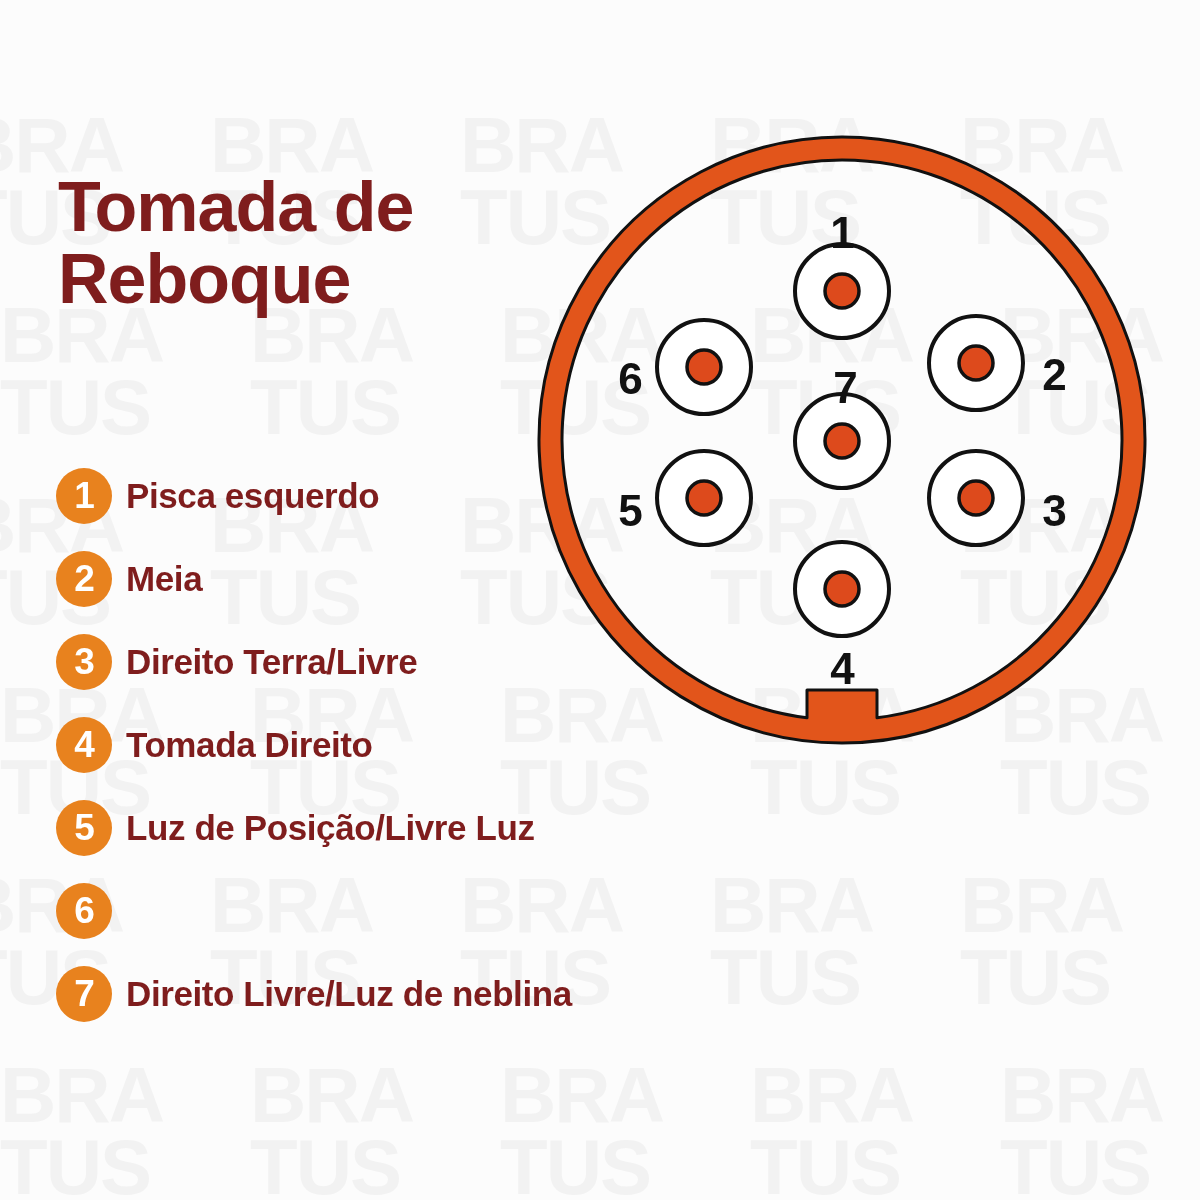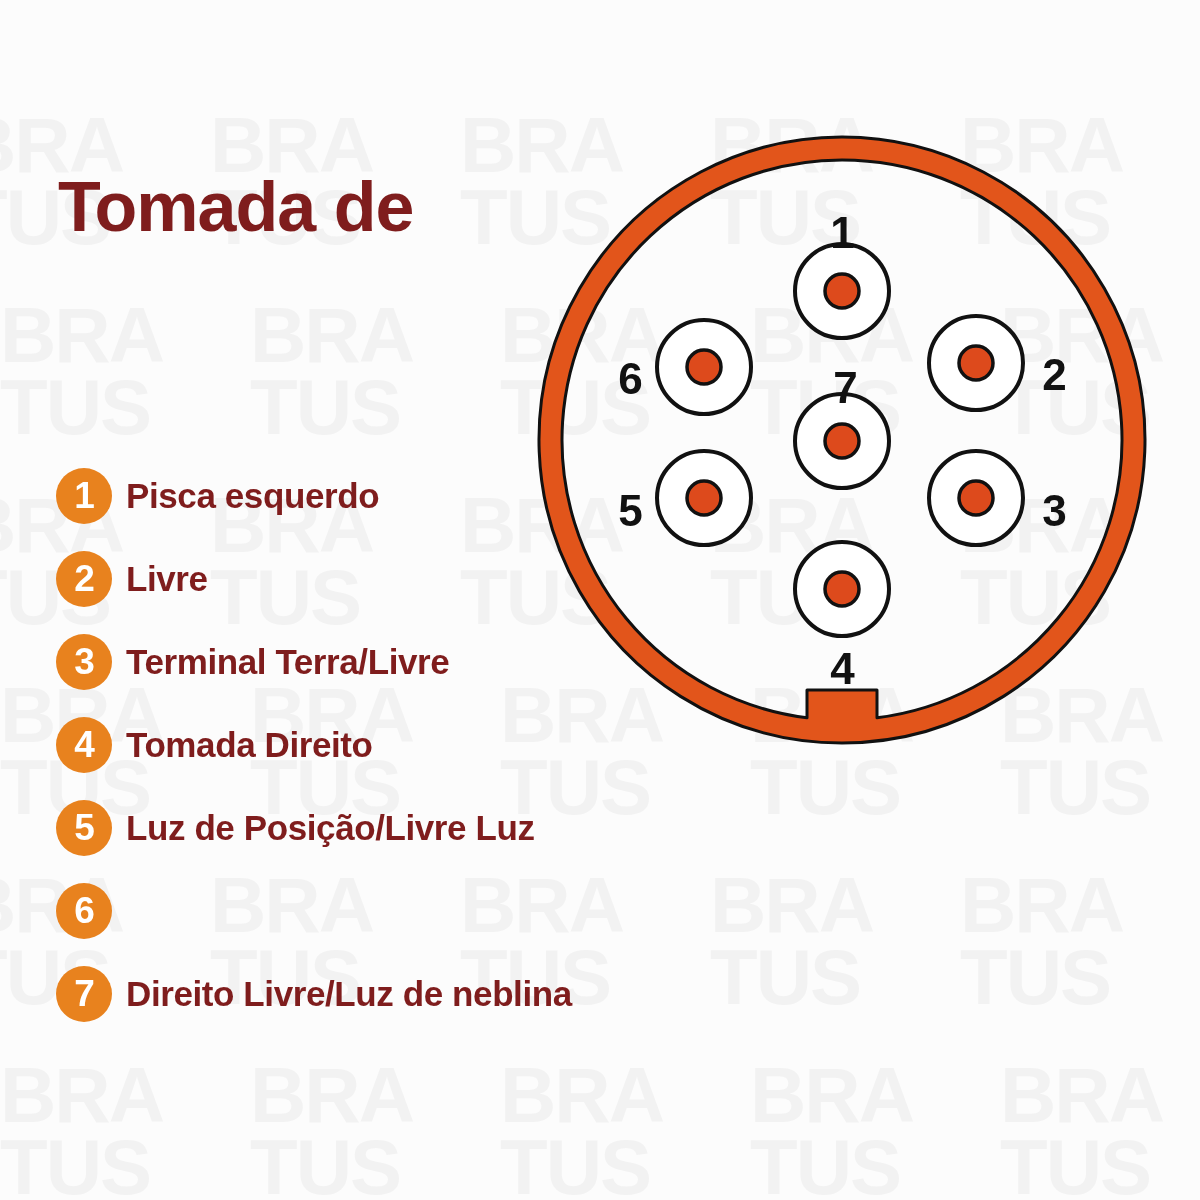--- a/index.html
+++ b/index.html
@@ -272,37 +272,38 @@
       <div class="wm-tile" style="left: 1000px; top: 1060px; color: rgb(242, 242, 242);">
         <span>BRA</span>
         <span>TUS</span>
       </div>
     </div>
 
   <div id="left-col">
 
     <h1 id="page-title">
       <span class="title-line">Tomada de</span>
+      <span class="title-line">Reboque</span>
     </h1>
 
     <div id="legend-list">
 
       <div class="legend-item">
         <div class="legend-badge">1</div>
         <div class="legend-label">Pisca esquerdo</div>
       </div>
 
       <div class="legend-item">
         <div class="legend-badge">2</div>
-        <div class="legend-label">Livre</div>
+        <div class="legend-label">Meia</div>
       </div>
 
       <div class="legend-item">
         <div class="legend-badge">3</div>
-        <div class="legend-label">Terminal Terra/Livre</div>
+        <div class="legend-label">Direito Terra/Livre</div>
       </div>
 
       <div class="legend-item">
         <div class="legend-badge">4</div>
         <div class="legend-label">Tomada Direito</div>
       </div>
 
       <div class="legend-item">
         <div class="legend-badge">5</div>
         <div class="legend-label">Luz de Posição/Livre Luz</div>

